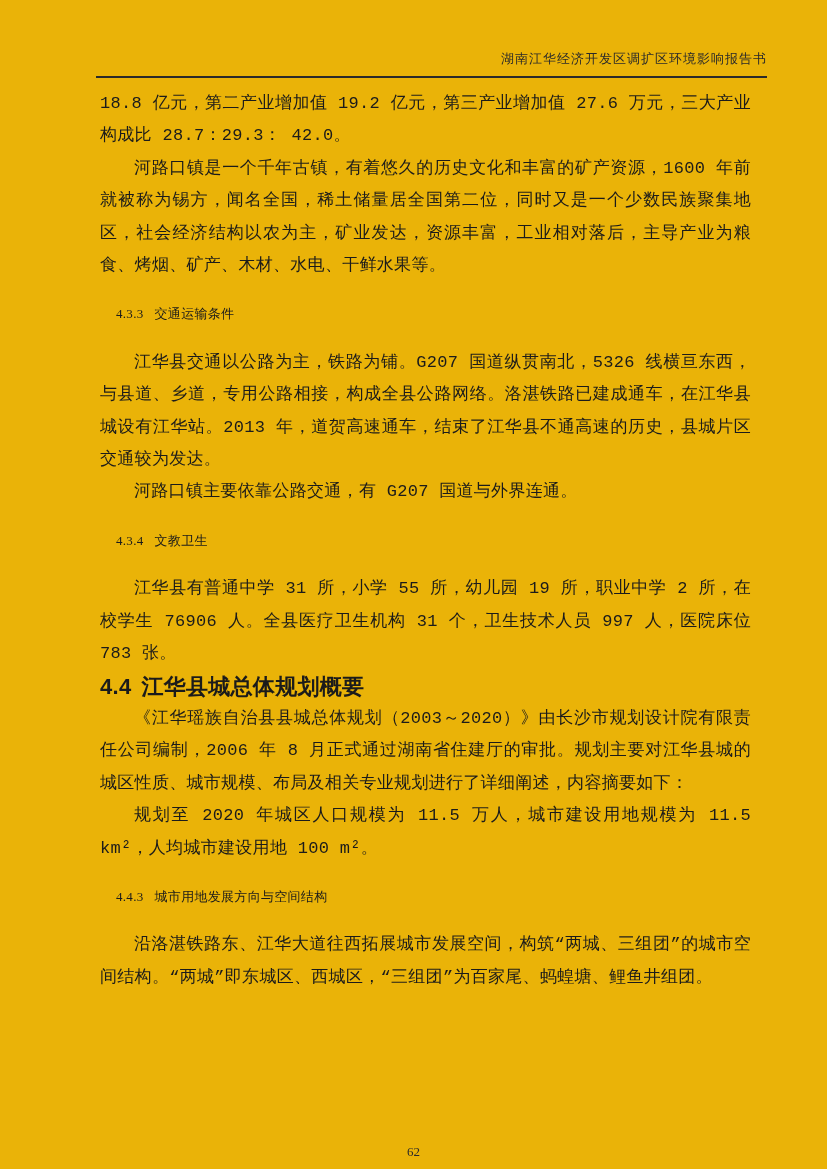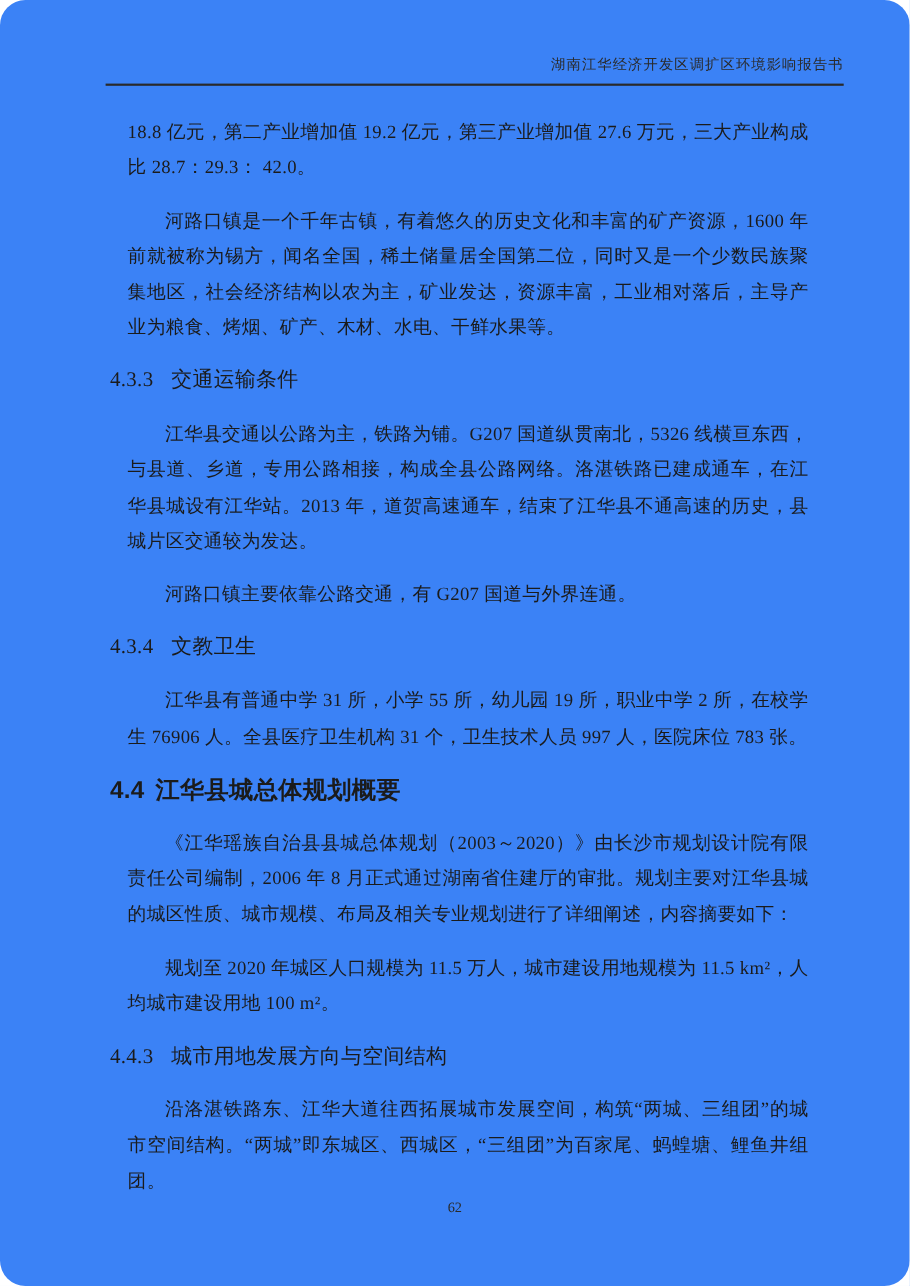--- a/index.html
+++ b/index.html
@@ -4,25 +4,24 @@
 <style>
   html, body {
     margin: 0;
     padding: 0;
     background: #ffffff;
   }
   .page {
     position: relative;
     width: 827px;
     height: 1169px;
-    background: #3b82f6;
+    background: #eab308;
     overflow: hidden;
     font-family: "Liberation Serif", "DejaVu Serif", serif;
     color: #1b1b1b;
-    border-radius: 23px;
   }
   .page-header {
     position: absolute;
     top: 50px;
     left: 96px;
     right: 60px;
     text-align: right;
     font-size: 13px;
     letter-spacing: 1px;
     color: #2a2a2a;
@@ -39,44 +38,45 @@
     position: absolute;
     top: 88px;
     left: 100px;
     right: 76px;
     font-size: 17px;
     line-height: 32.4px;
     text-align: justify;
     letter-spacing: 0.3px;
   }
   .doc-body p {
-    margin: 16px;
+    margin: 0;
+    font-family: Liberation Mono, monospace;
   }
   .para      { text-indent: 2em; }
   .para-cont { text-indent: 0; }
   .h3 {
-    margin: 0;
-    font-size: 19px;
+    margin: 16px;
+    font-size: 13px;
     font-weight: normal;
     line-height: 32.4px;
     text-align: left;
   }
   .h3 .h-num { margin-right: 0.85em; }
   .h2 {
     margin: 0;
     font-size: 22px;
     font-weight: bold;
     font-family: "Liberation Sans", "DejaVu Sans", sans-serif;
     line-height: 32.4px;
     text-align: left;
   }
   .h2 .h-num { margin-right: 0.45em; }
   .page-footer {
     position: absolute;
-    top: 1090px;
+    top: 1144px;
     left: 0;
     width: 100%;
     text-align: center;
     font-size: 13px;
     color: #2a2a2a;
   }
 </style>
 </head>
 <body>
 

